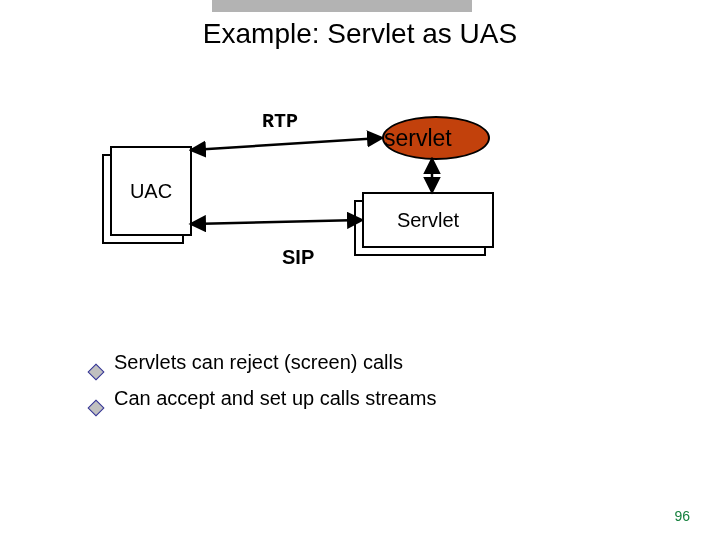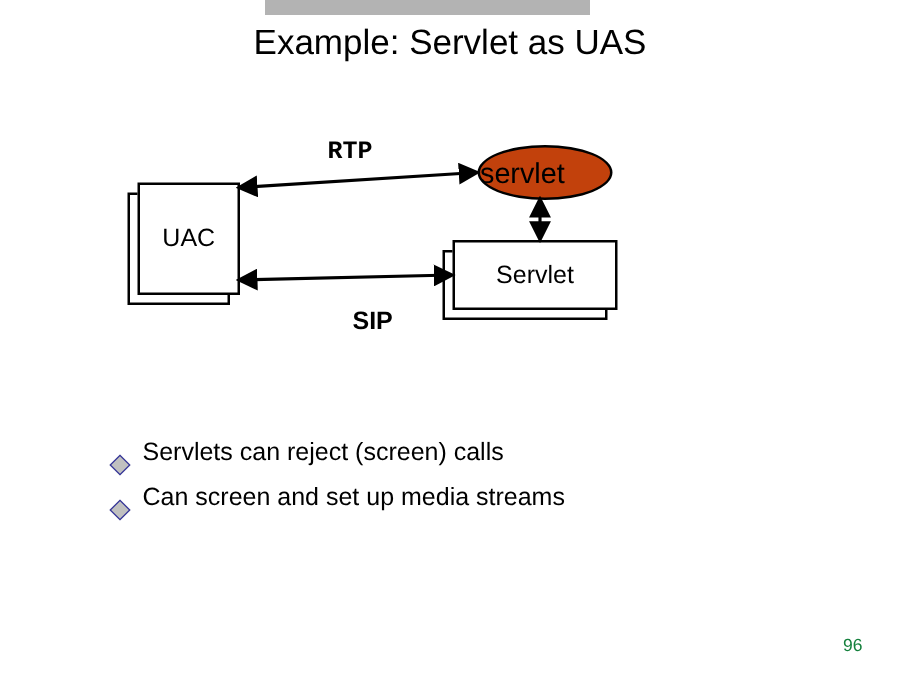--- a/index.html
+++ b/index.html
@@ -184,17 +184,17 @@
   </svg>
 </div>
 
 <div class="bullets">
   <div class="item">
     <span class="diamond" style="background: rgb(192, 192, 192); border: 1.5px solid rgb(51, 51, 153);"></span>
     <span>Servlets can reject (screen) calls</span>
   </div>
   <div class="item">
     <span class="diamond" style="background: rgb(192, 192, 192); border: 1.5px solid rgb(51, 51, 153);"></span>
-    <span>Can screen and set up media streams</span>
+    <span>Can accept and set up calls streams</span>
   </div>
 </div>
 
 <div class="page-num" style="color: #15803d;">96</div>
 
 </body></html>

